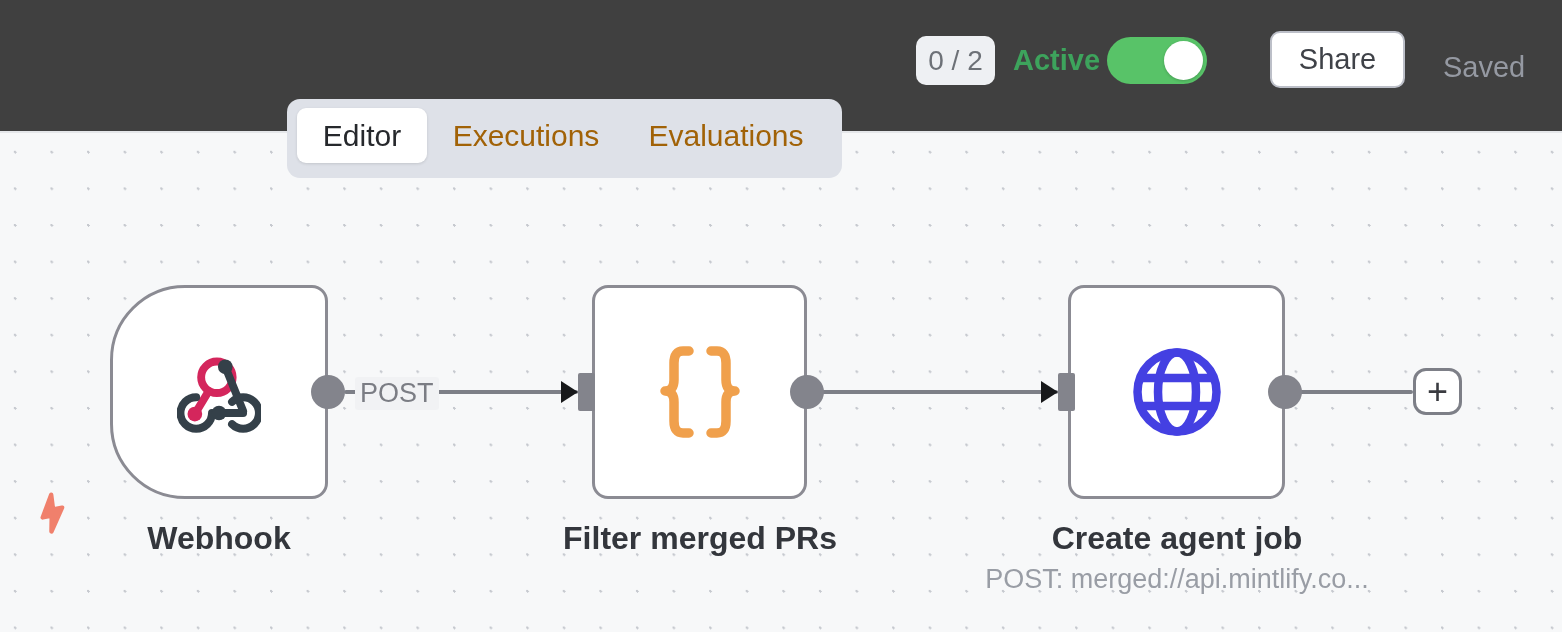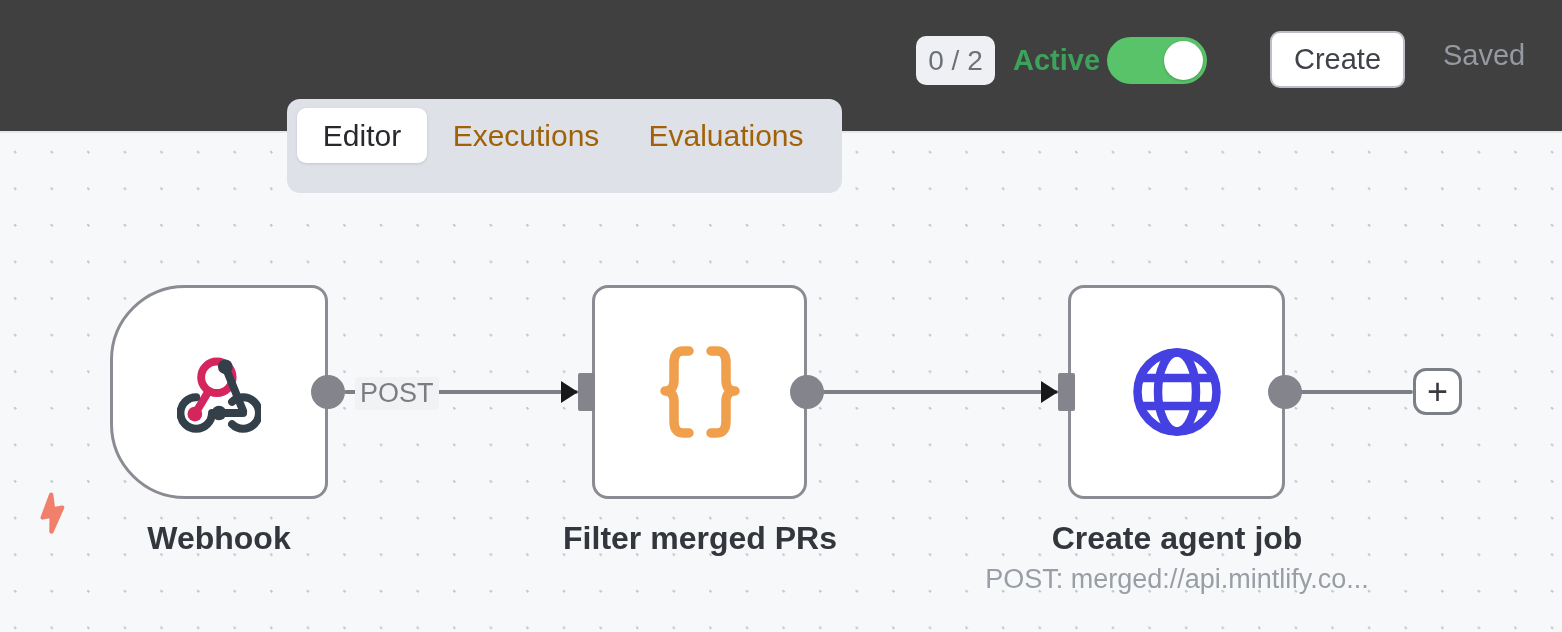--- a/index.html
+++ b/index.html
@@ -15,25 +15,25 @@
   .active-label { position: absolute; left: 1013px; top: 44px; font-size: 29px;
             font-weight: 700; color: #3da35c; }
   .toggle { position: absolute; left: 1107px; top: 37px; width: 100px; height: 47px;
             background: #58c368; border-radius: 24px; cursor: pointer; }
   .toggle .knob { position: absolute; right: 4px; top: 4px; width: 39px; height: 39px;
             background: #ffffff; border-radius: 50%; box-shadow: 0 1px 3px rgba(0,0,0,.2); }
   .share-btn { position: absolute; left: 1270px; top: 31px; width: 135px; height: 57px;
             background: #ffffff; border: 2px solid #bcbfc8; border-radius: 10px;
             font-size: 29px; font-weight: 500; color: #3f4248;
             display: flex; align-items: center; justify-content: center; cursor: pointer; }
-  .saved-label { position: absolute; left: 1443px; top: 39px; font-size: 29px;
+  .saved-label { position: absolute; left: 1443px; top: 51px; font-size: 29px;
             font-weight: 500; color: #9599a2; text-align: center; }
 
   
-  .tabbar { position: absolute; left: 287px; top: 99px; width: 555px; height: 94px;
+  .tabbar { position: absolute; left: 287px; top: 99px; width: 555px; height: 79px;
             background: #dee1e8; border-radius: 13px; z-index: 3; }
   .tab { position: absolute; top: 9px; height: 55px; display: flex; align-items: center;
             justify-content: center; font-size: 30px; color: #a16207; border-radius: 9px;
             cursor: pointer; }
   .tab.active { background: #ffffff; color: #26282c; box-shadow: 0 1px 3px rgba(0,0,0,.12); }
   .tab-editor      { left: 10px;  width: 130px; }
   .tab-executions  { left: 150px; width: 178px; }
   .tab-evaluations { left: 343px; width: 192px; }
 
   
@@ -143,21 +143,21 @@
 <div class="node-label label-filter">Filter merged PRs</div>
 <div class="node-label label-agent">Create agent job</div>
 <div class="node-subtitle">POST: merged://api.mintlify.co...</div>
 
 <div class="header">
   <div class="counter-badge">0 / 2</div>
   <div class="active-label">Active</div>
   <div class="toggle">
     <div class="knob"></div>
   </div>
-  <div class="share-btn">Create</div>
+  <div class="share-btn">Share</div>
   <div class="saved-label">Saved</div>
 </div>
 
 <div class="tabbar">
   <div class="tab tab-editor active">Editor</div>
   <div class="tab tab-executions">Executions</div>
   <div class="tab tab-evaluations">Evaluations</div>
 </div>
 
 </body></html>

